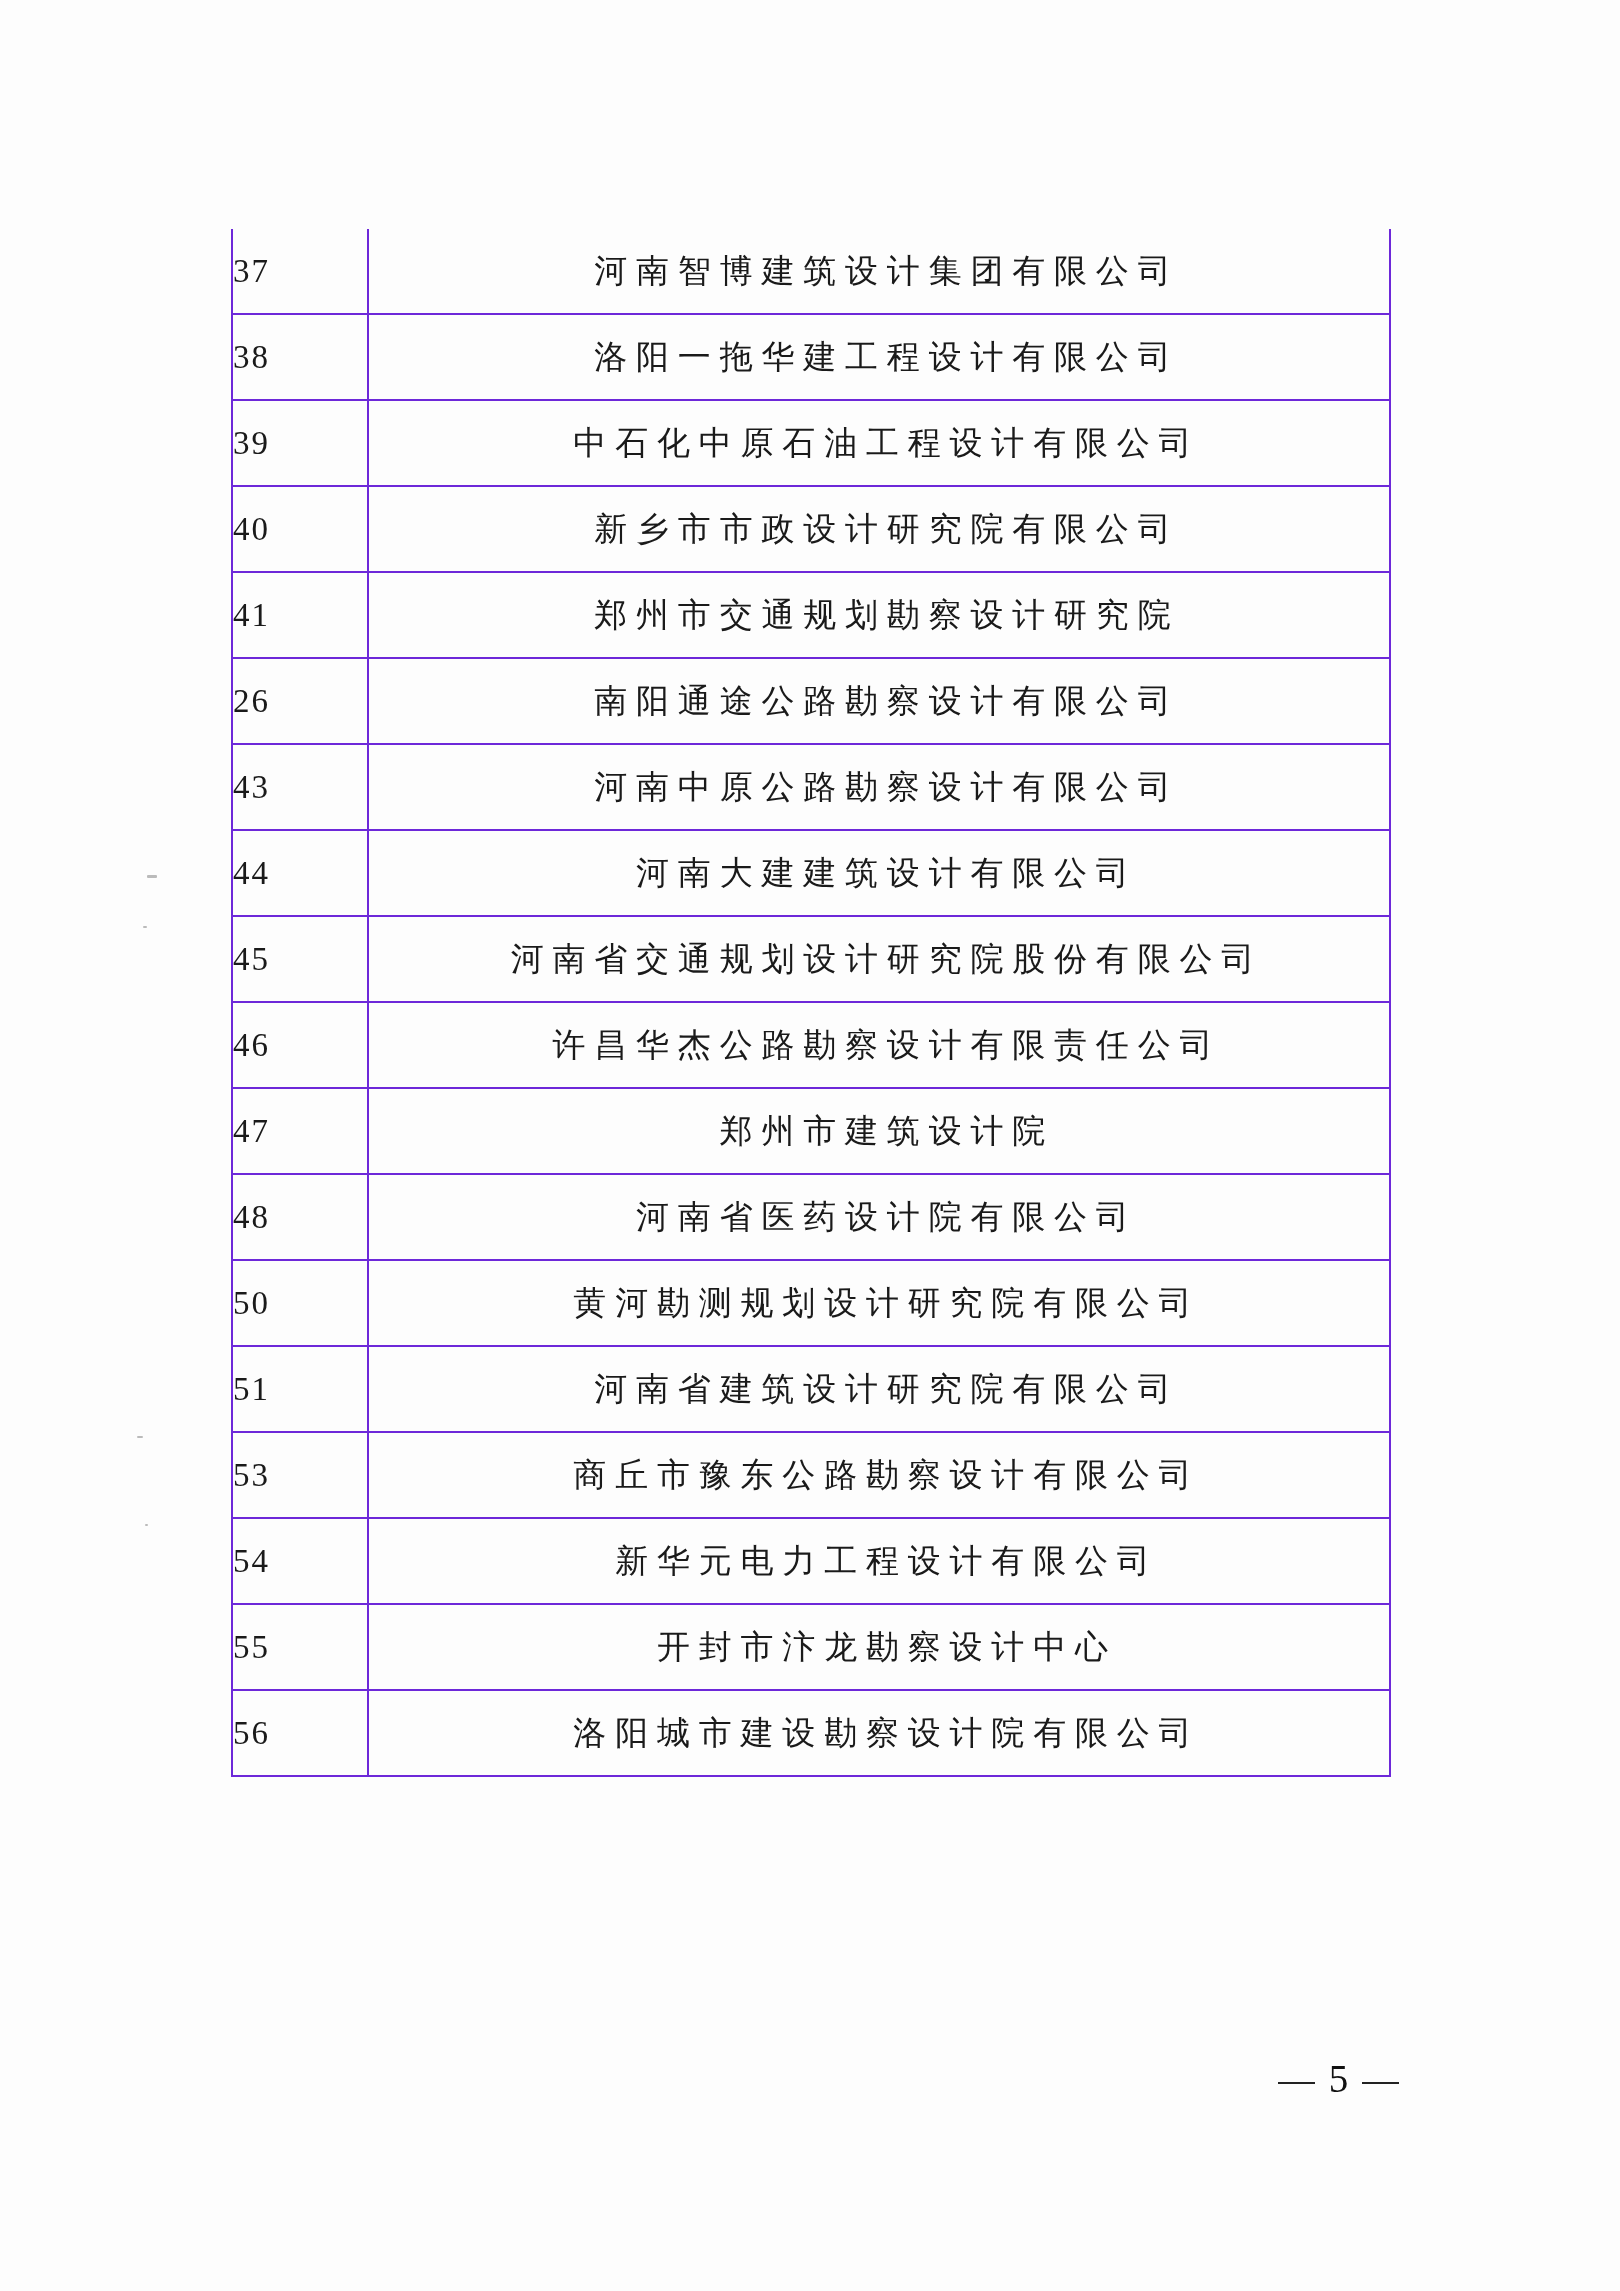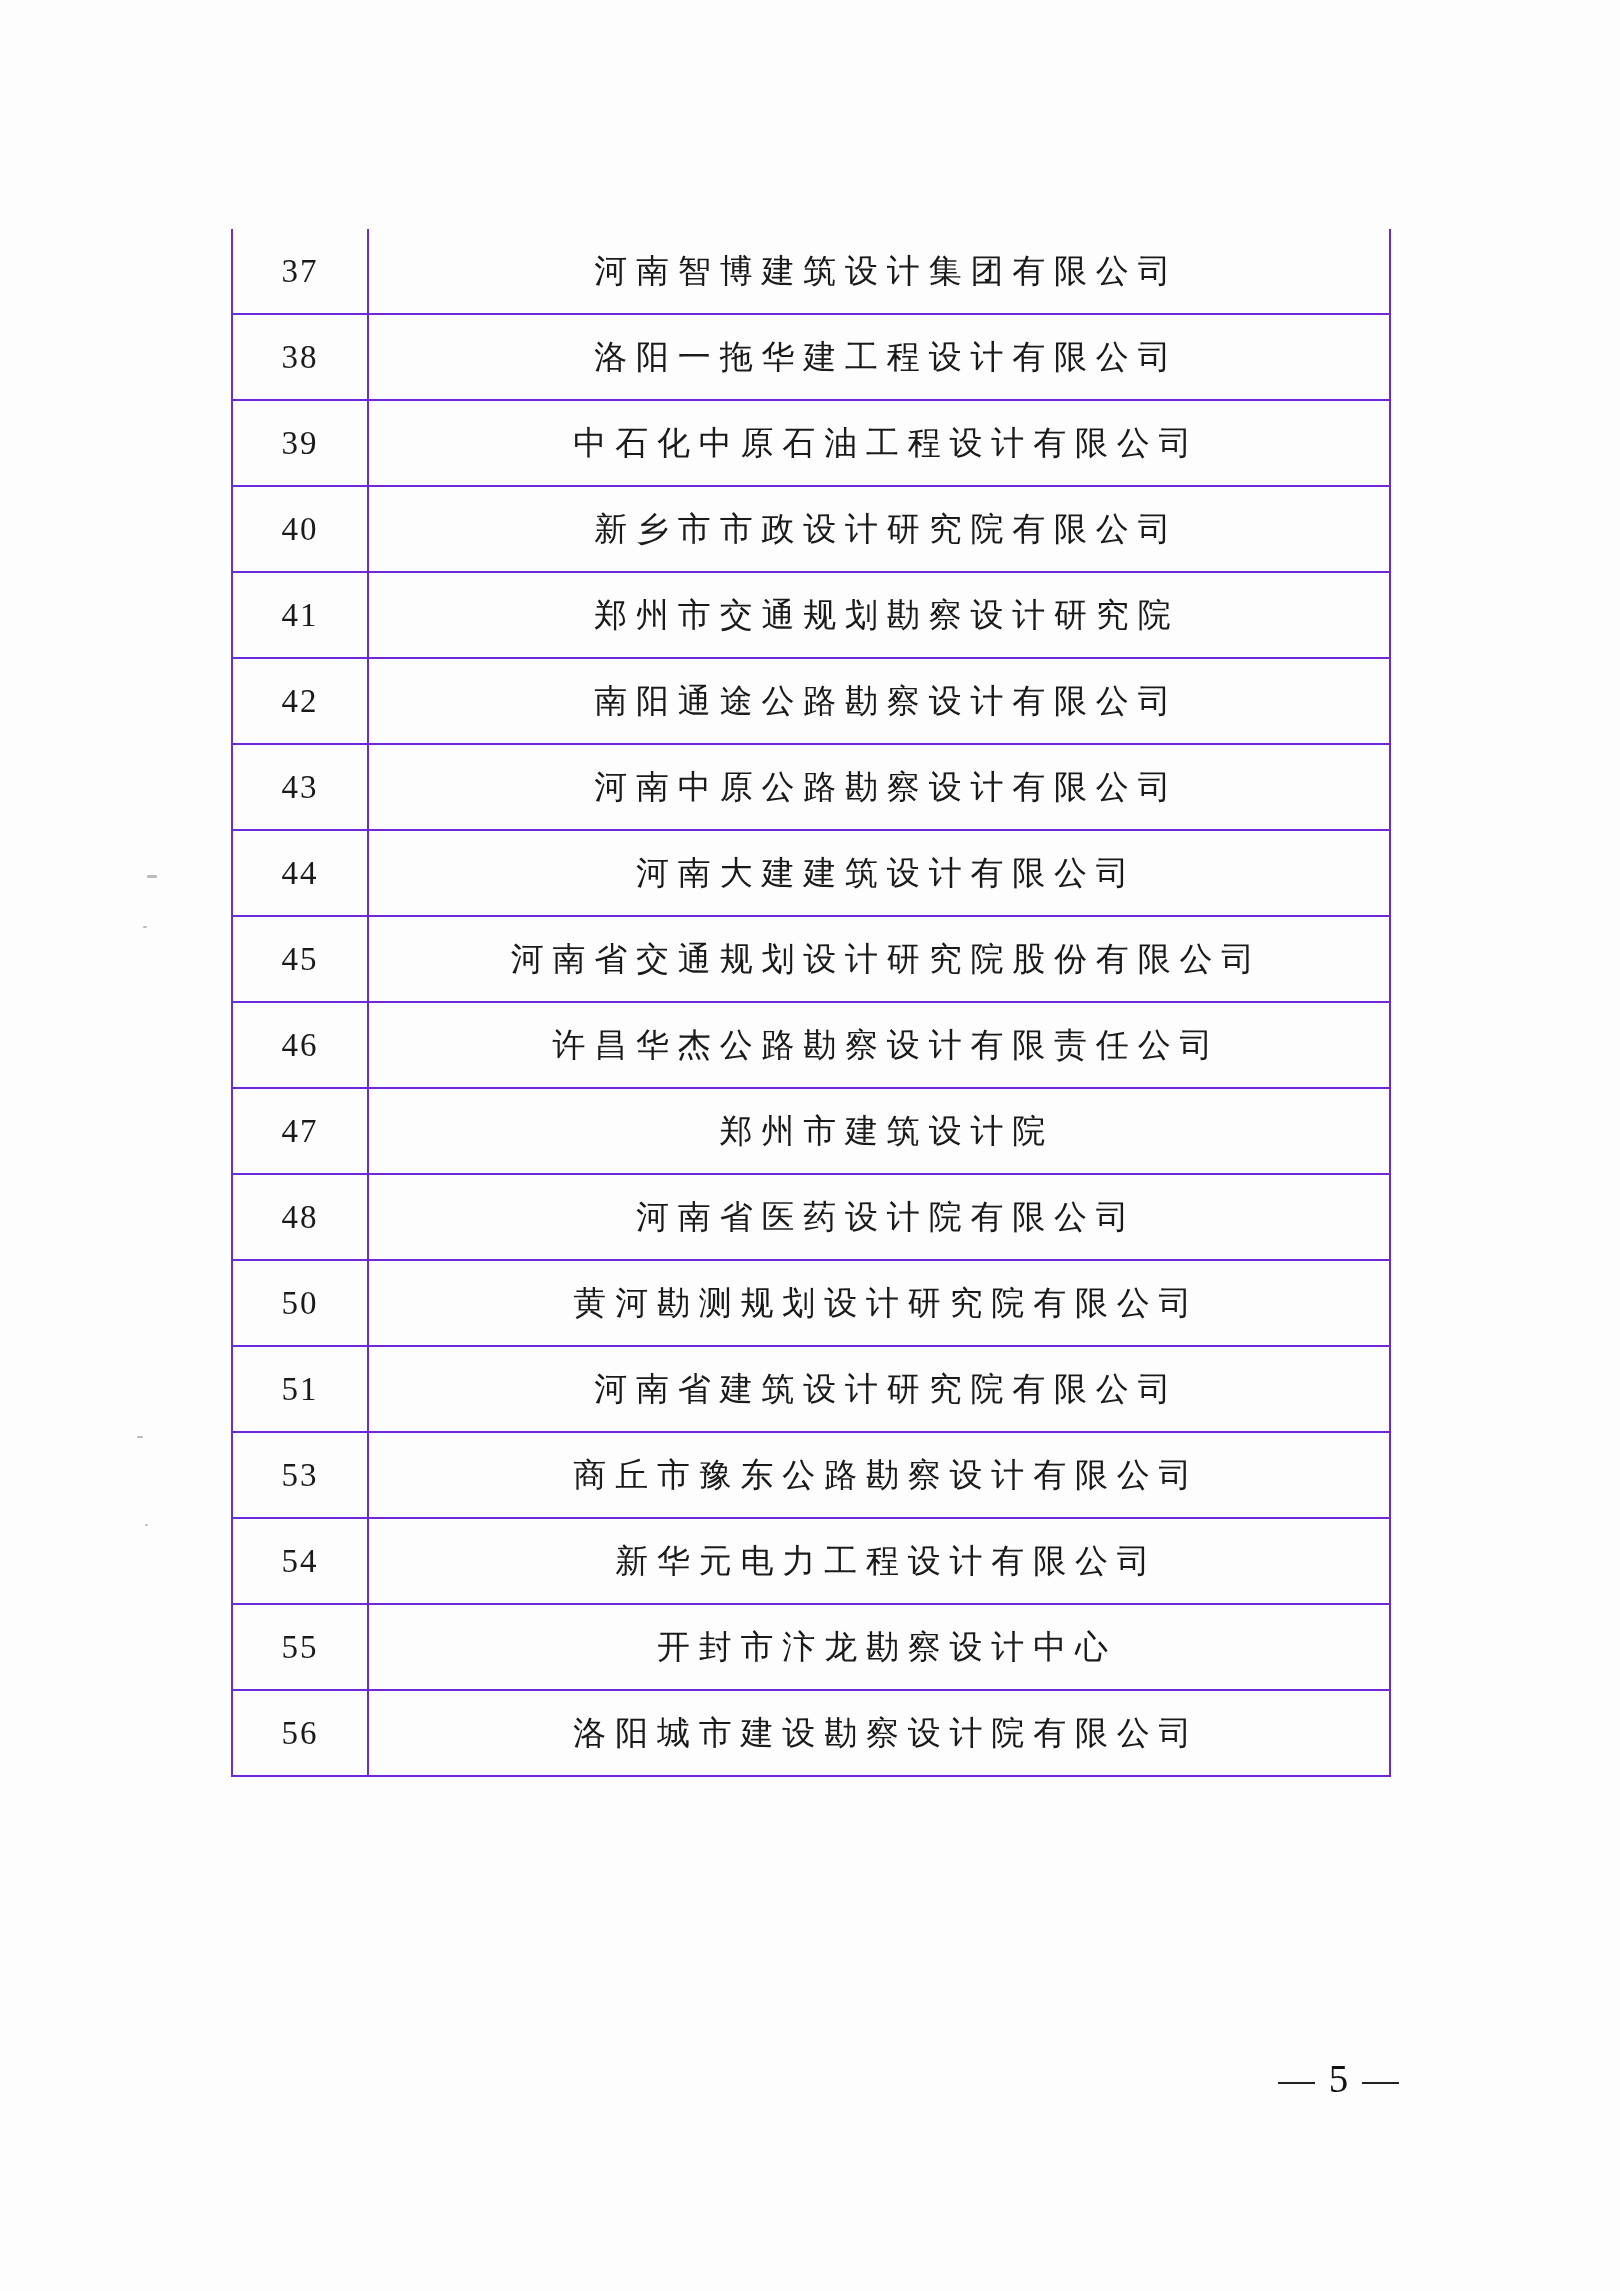--- a/index.html
+++ b/index.html
@@ -34,21 +34,21 @@
       height: 84px;
       padding: 0;
       border: 2px solid #6d28d9;
       vertical-align: middle;
     }
     .list-table tr:first-child td {
       border-top: none;
     }
     .col-no {
       width: 134px;
-      text-align: center;
+      text-align: left;
       font-family: "Liberation Serif", "DejaVu Serif", serif;
       font-size: 33px;
       letter-spacing: 2px;
     }
     .col-name {
       text-align: center;
       padding-left: 15.7px !important;
       font-family: "DejaVu Sans", sans-serif;
       font-size: 33px;
       letter-spacing: 8.8px;
@@ -99,21 +99,21 @@
       </tr>
       <tr>
         <td class="col-no">40</td>
         <td class="col-name">新乡市市政设计研究院有限公司</td>
       </tr>
       <tr>
         <td class="col-no">41</td>
         <td class="col-name">郑州市交通规划勘察设计研究院</td>
       </tr>
       <tr>
-        <td class="col-no">42</td>
+        <td class="col-no">26</td>
         <td class="col-name">南阳通途公路勘察设计有限公司</td>
       </tr>
       <tr>
         <td class="col-no">43</td>
         <td class="col-name">河南中原公路勘察设计有限公司</td>
       </tr>
       <tr>
         <td class="col-no">44</td>
         <td class="col-name">河南大建建筑设计有限公司</td>
       </tr>

